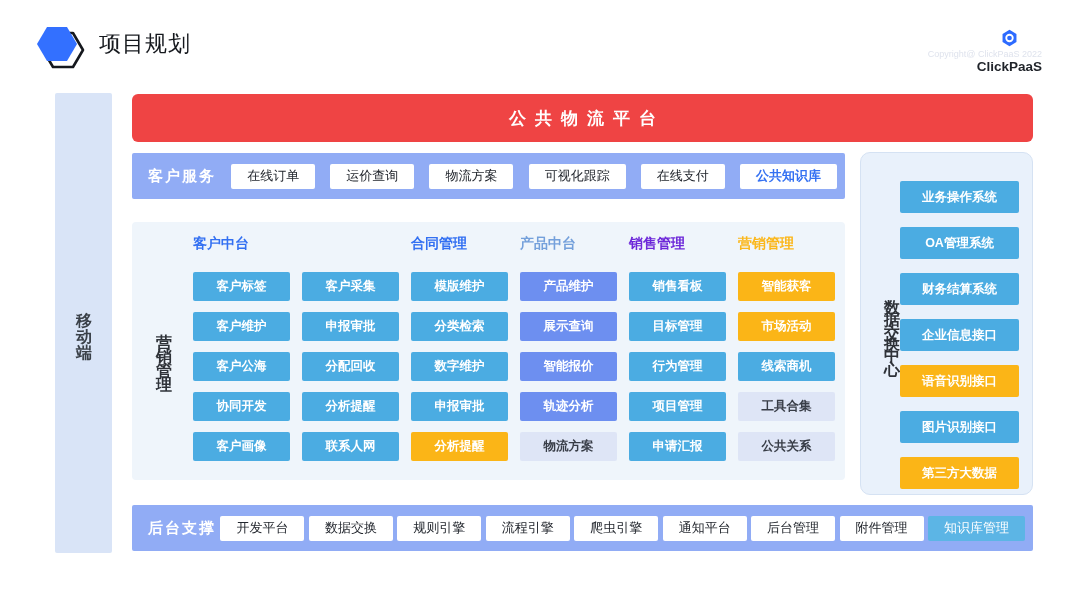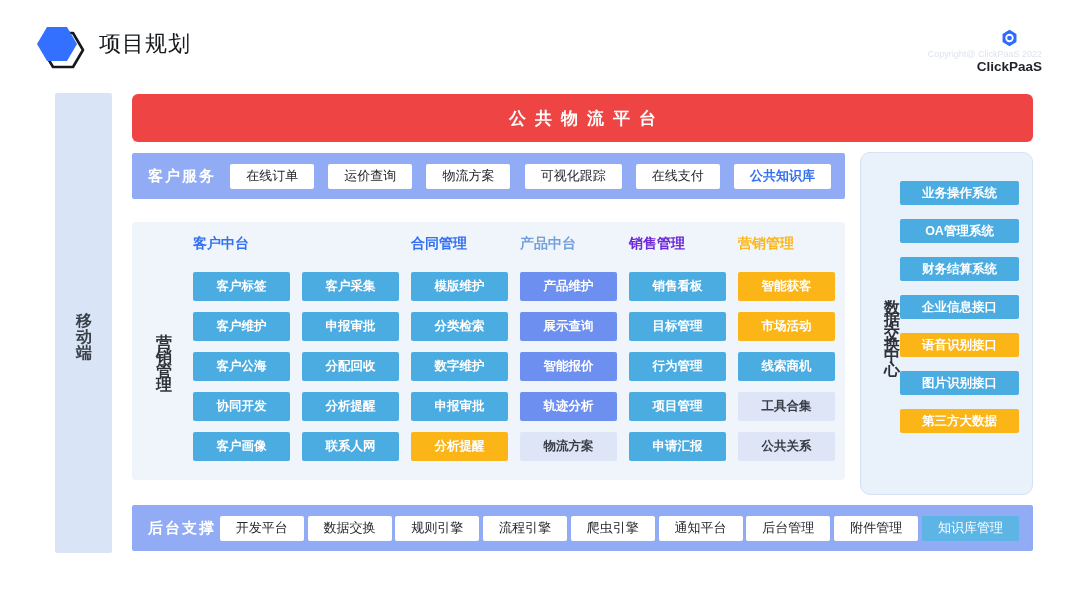--- a/index.html
+++ b/index.html
@@ -20,21 +20,21 @@
   .vlabel{writing-mode:vertical-rl;text-orientation:upright;font-weight:700;font-size:16px;color:#2e3238;}
   .sidebar .vlabel{letter-spacing:16px;color:#3a4048;}
 
   
   .banner{position:absolute;left:132px;top:94px;width:901px;height:48px;background:#ef4444;
           border-radius:6px;display:flex;align-items:center;justify-content:center;}
   .banner-title{color:#fff;font-weight:700;font-size:17px;letter-spacing:9px;text-indent:9px;}
 
   
   .hbar{position:absolute;height:46px;background:#91ACF5;border-radius:2px;display:flex;
-        align-items:center;justify-content:space-between;padding:0 14px 0 16px;box-sizing:border-box;}
+        align-items:center;justify-content:space-between;padding:0 8px 0 16px;box-sizing:border-box;}
   .cs-bar{left:132px;top:153px;width:713px;}
   .backend-bar{left:132px;top:505px;width:901px;}
   .bar-label{color:#fff;font-weight:700;font-size:15px;letter-spacing:2px;white-space:nowrap;}
 
   .pill{height:25px;display:flex;align-items:center;justify-content:center;border-radius:2px;
         font-size:13px;padding:0 16px;white-space:nowrap;}
   .pill[data-type="white"]{background:#ffffff;color:#23272e;}
   .pill[data-type="white-blue"]{background:#ffffff;color:#3370F2;font-weight:700;}
   .pill[data-type="sky"]{background:#5CB5E5;color:#ffffff;}
 
@@ -57,21 +57,21 @@
   .cell[data-type="peri"]{background:#6D8FF0;}
   .cell[data-type="yellow"]{background:#FBB517;}
   .cell[data-type="light"]{background:#DEE5F6;color:#383d47;}
 
   
   .dx-panel{position:absolute;left:860px;top:152px;width:173px;height:343px;background:#E9F1FB;
             border:1px solid #D5E2F3;border-radius:10px;box-sizing:border-box;}
   .dx-side{position:absolute;left:20px;top:50%;transform:translateY(-50%);}
   .dx-side .vlabel{letter-spacing:12px;}
   .dx-items{position:absolute;top:28px;right:13px;width:119px;display:flex;flex-direction:column;gap:14px;}
-  .dx-items .cell{height:24px;}
+  .dx-items .cell{height:32px;}
 </style>
 </head>
 <body>
 
 <div id="canvas">
 
   <div class="header-logo">
     <svg width="50" height="52" viewBox="0 0 50 52">
       <polygon points="16,12 36,12 46,29 36,46 16,46 6,29" fill="none" stroke="#15181d" stroke-width="2.6" stroke-linejoin="round"></polygon>
       <polygon points="10,6 30,6 40,23 30,40 10,40 0,23" fill="#3370FF"></polygon>

